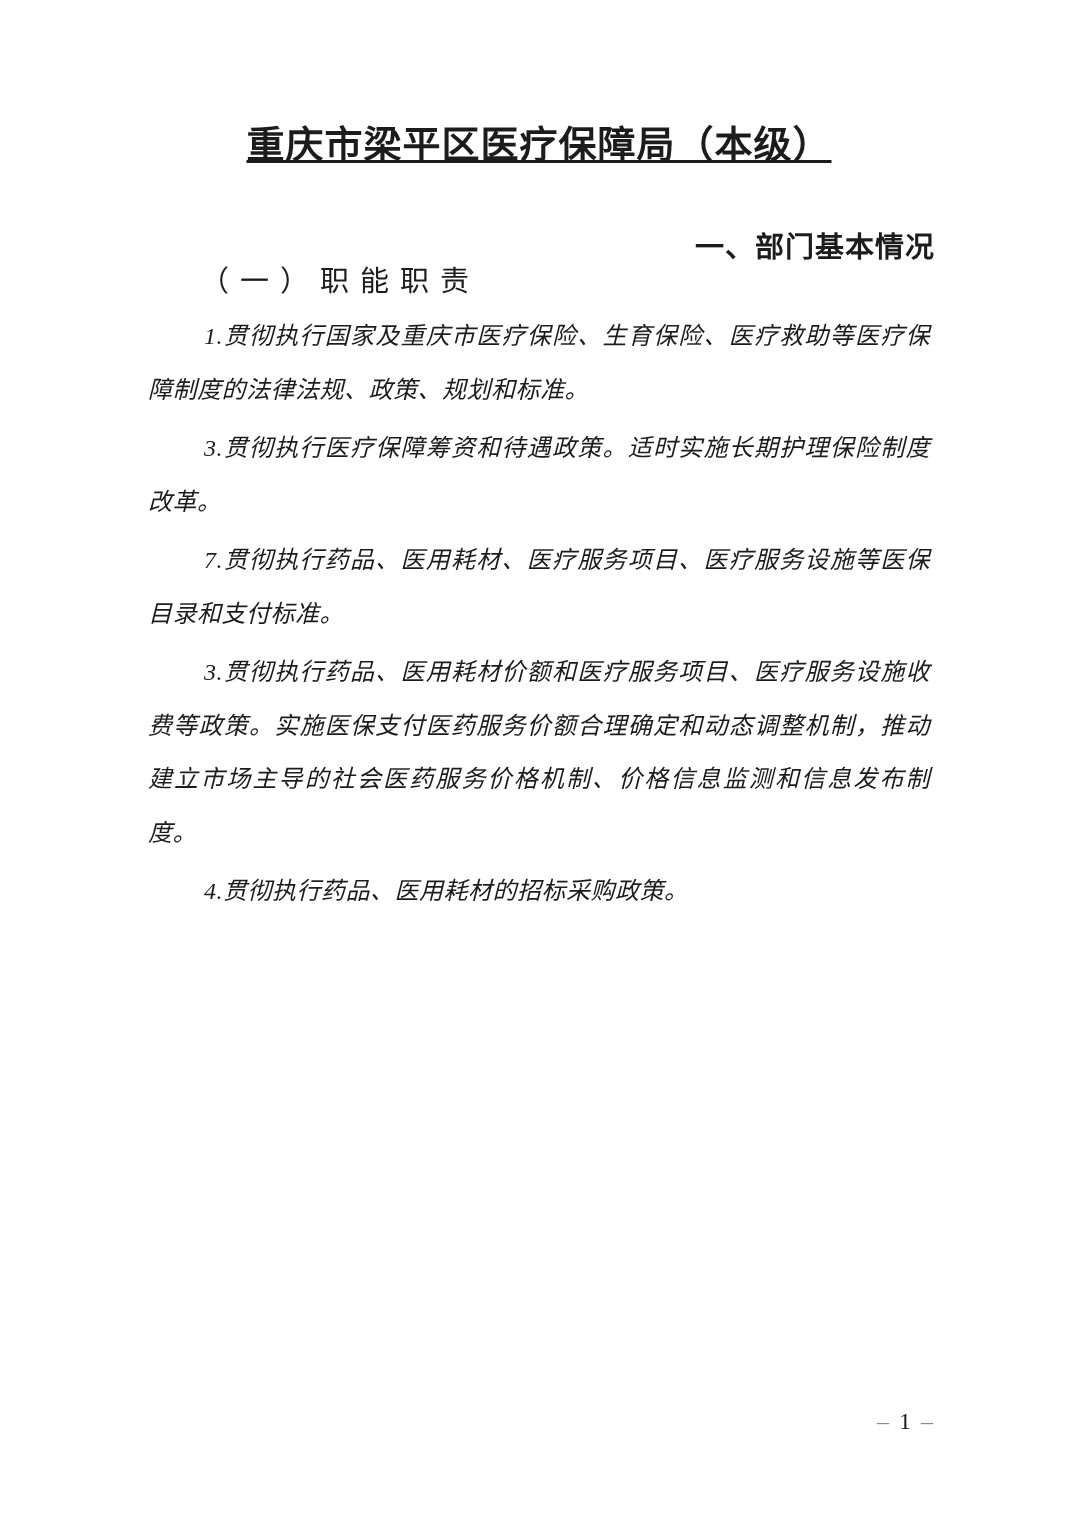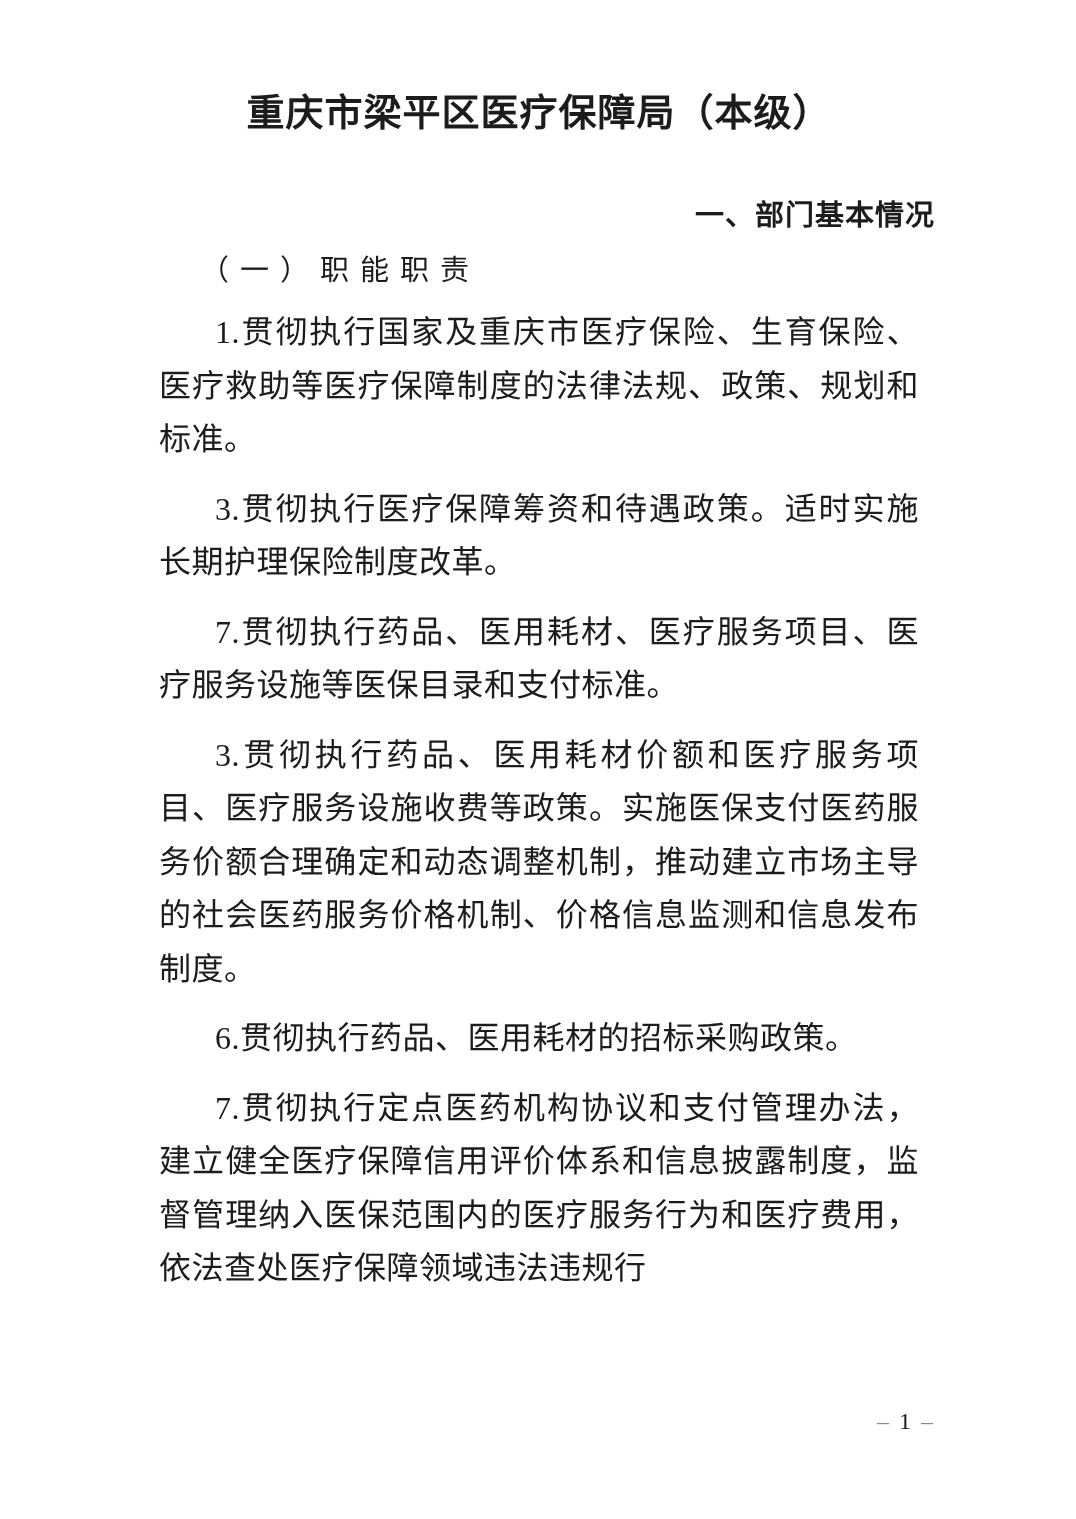--- a/index.html
+++ b/index.html
@@ -17,59 +17,59 @@
     overflow: hidden;
     font-family: "Liberation Serif", "DejaVu Serif", serif;
   }
   .content {
     position: absolute;
     left: 143px;
     top: 0;
     width: 792px;
   }
   .title-block {
-    padding-top: 84px;
+    padding-top: 116px;
     text-align: center;
+    text-decoration: underline;
   }
   .title-line {
     font-size: 38px;
     line-height: 58px;
     font-weight: bold;
     letter-spacing: 1px;
     white-space: nowrap;
   }
   .section-heading {
     margin-top: 56px;
     padding-left: 53px;
     font-family: "Liberation Sans", "DejaVu Sans", sans-serif;
     font-size: 29px;
     line-height: 34px;
     font-weight: bold;
     letter-spacing: 1px;
     text-align: right;
   }
   .subsection-heading {
-    margin-top: 24px;
     padding-left: 57px;
     font-size: 29px;
     line-height: 34px;
     letter-spacing: 11px;
-    font-family: Liberation Mono, monospace;
   }
   .body-text {
     margin-top: 12px;
   }
   .body-text p {
-    margin: 16px;
-    font-size: 32px;
+    margin: 5px;
+    font-size: 24px;
     line-height: 53.5px;
     text-indent: 56px;
     text-align: justify;
     text-justify: inter-ideograph;
     letter-spacing: 0.5px;
+    font-style: italic;
   }
   .page-footer {
     position: absolute;
     top: 1406px;
     right: 141px;
     font-size: 24px;
     line-height: 30px;
     letter-spacing: 2px;
     white-space: nowrap;
   }
@@ -93,22 +93,21 @@
 
     <div class="section-heading">一、部门基本情况</div>
 
     <div class="subsection-heading">（一）职能职责</div>
 
     <div class="body-text">
       <p>1.贯彻执行国家及重庆市医疗保险、生育保险、医疗救助等医疗保障制度的法律法规、政策、规划和标准。</p>
       <p>3.贯彻执行医疗保障筹资和待遇政策。适时实施长期护理保险制度改革。</p>
       <p>7.贯彻执行药品、医用耗材、医疗服务项目、医疗服务设施等医保目录和支付标准。</p>
       <p>3.贯彻执行药品、医用耗材价额和医疗服务项目、医疗服务设施收费等政策。实施医保支付医药服务价额合理确定和动态调整机制，推动建立市场主导的社会医药服务价格机制、价格信息监测和信息发布制度。</p>
-      <p>6.贯彻执行药品、医用耗材的招标采购政策。</p>
-      <p>7.贯彻执行定点医药机构协议和支付管理办法，建立健全医疗保障信用评价体系和信息披露制度，监督管理纳入医保范围内的医疗服务行为和医疗费用，依法查处医疗保障领域违法违规行</p>
+      <p>4.贯彻执行药品、医用耗材的招标采购政策。</p>
     </div>
 
   </div>
 
   <div class="page-footer">
     <span class="dash">–</span><span class="num">1</span><span class="dash">–</span>
   </div>
 </div>
 
 </body></html>

